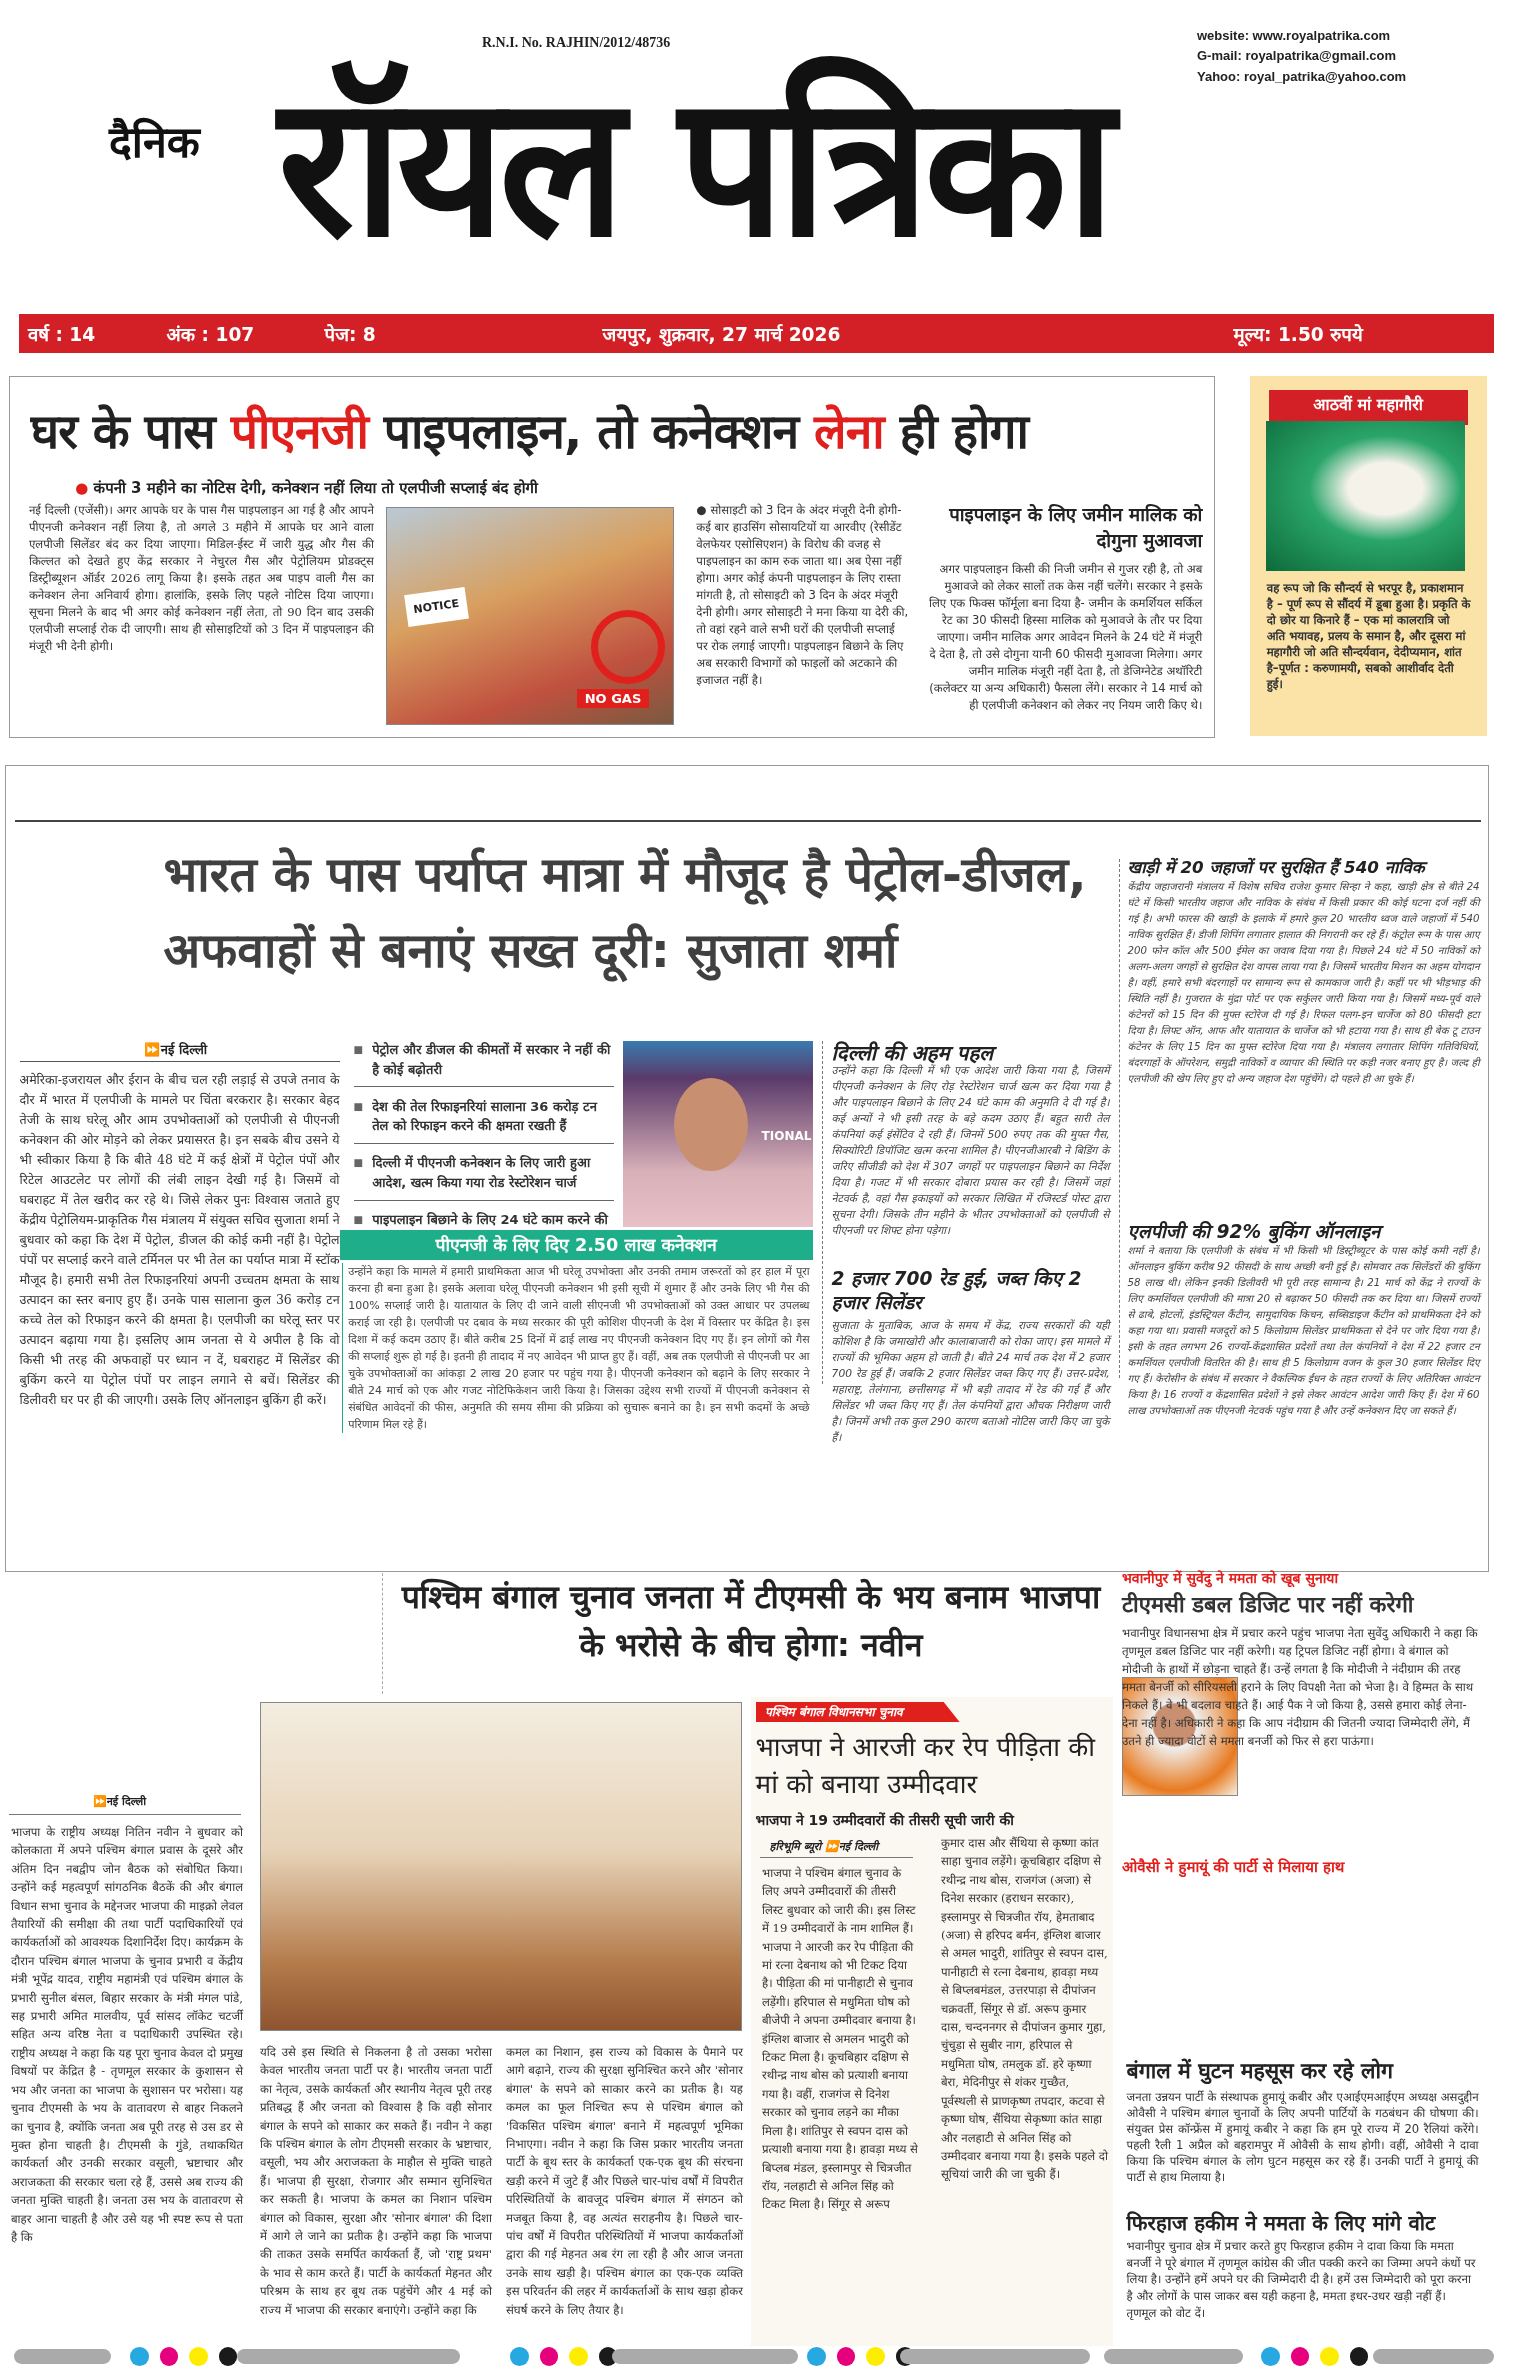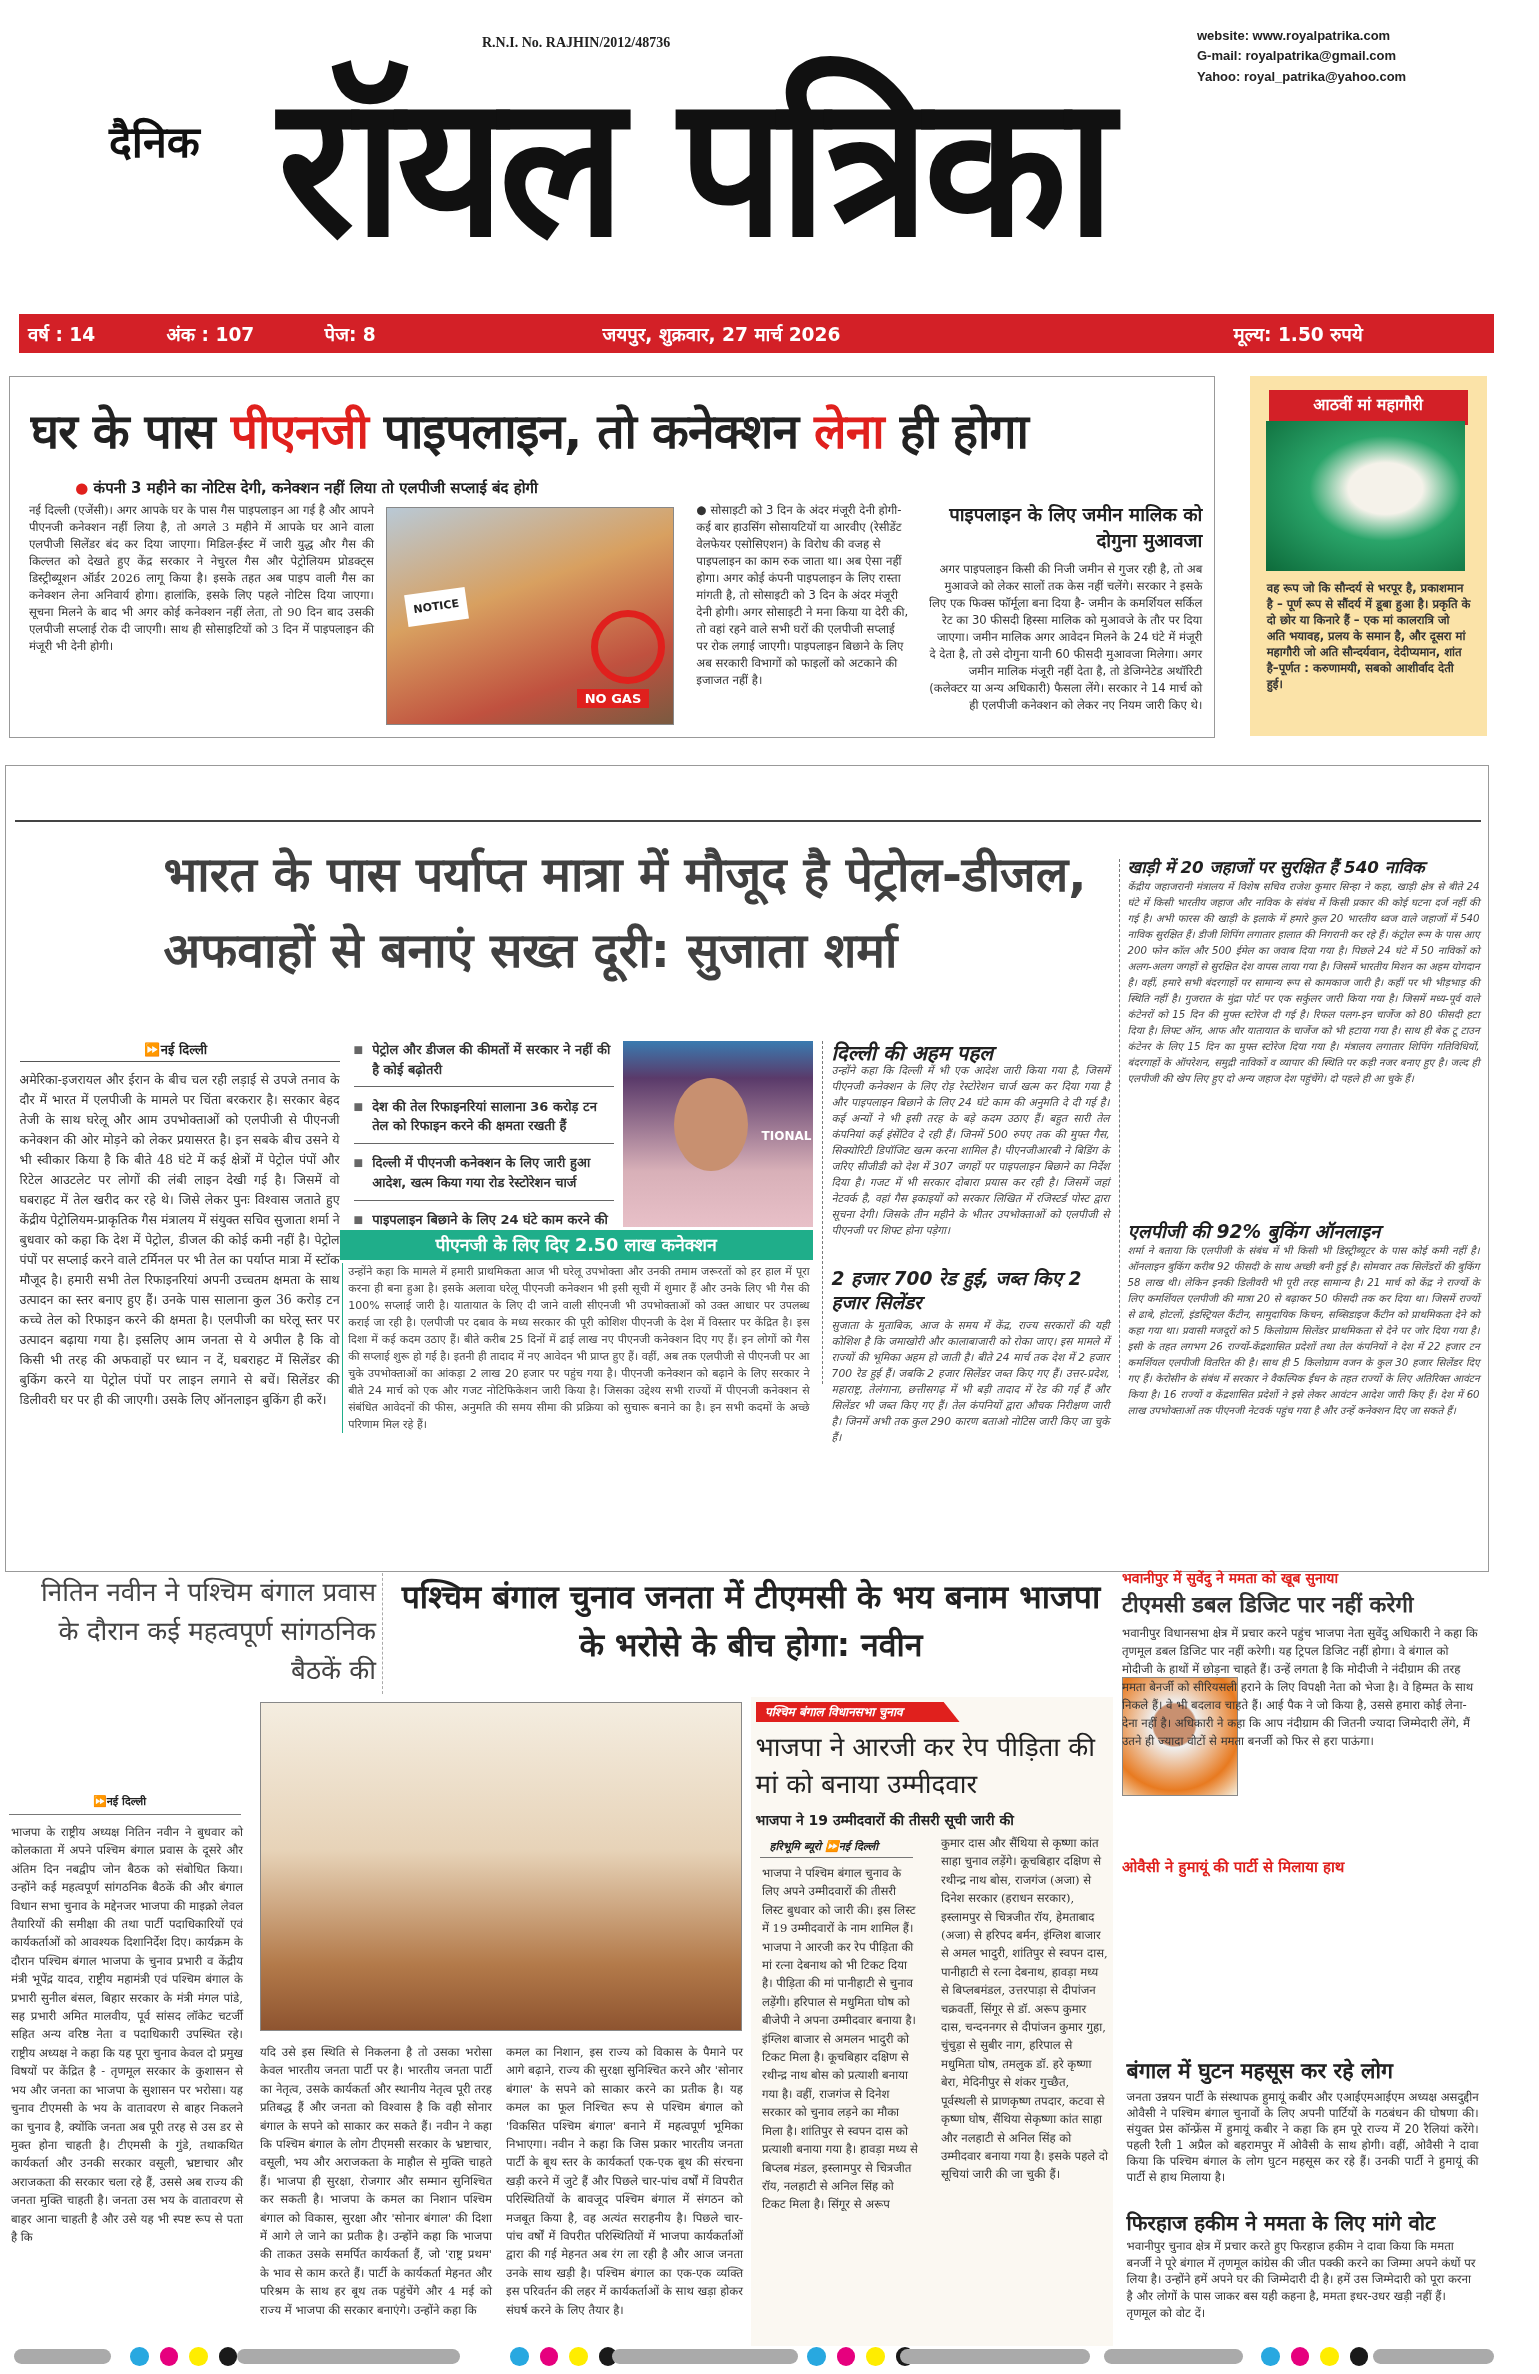--- a/index.html
+++ b/index.html
@@ -91,21 +91,20 @@
   <div class="abs h" style="left:826px;top:501px;width:278px;font-size:18.6px;font-style:italic;line-height:24px">2 हजार 700 रेड हुई, जब्त किए 2 हजार सिलेंडर</div>
   <div class="abs pi" style="left:826px;top:552px;width:278px;font-size:10.7px;line-height:16px">सुजाता के मुताबिक, आज के समय में केंद्र, राज्य सरकारों की यही कोशिश है कि जमाखोरी और कालाबाजारी को रोका जाए। इस मामले में राज्यों की भूमिका अहम हो जाती है। बीते 24 मार्च तक देश में 2 हजार 700 रेड हुई हैं। जबकि 2 हजार सिलेंडर जब्त किए गए हैं। उत्तर-प्रदेश, महाराष्ट्र, तेलंगाना, छत्तीसगढ़ में भी बड़ी तादाद में रेड की गई हैं और सिलेंडर भी जब्त किए गए हैं। तेल कंपनियों द्वारा औचक निरीक्षण जारी है। जिनमें अभी तक कुल 290 कारण बताओ नोटिस जारी किए जा चुके हैं।</div>
   <div class="abs" style="left:1113px;top:93px;height:519px;border-left:0.9px dashed #777"></div>
   <div class="abs h" style="left:1122px;top:89px;font-size:16.7px;font-style:italic">खाड़ी में 20 जहाजों पर सुरक्षित हैं 540 नाविक</div>
   <div class="abs pi" style="left:1122px;top:113px;width:352px;font-size:10.2px;line-height:16px">केंद्रीय जहाजरानी मंत्रालय में विशेष सचिव राजेश कुमार सिन्हा ने कहा, खाड़ी क्षेत्र से बीते 24 घंटे में किसी भारतीय जहाज और नाविक के संबंध में किसी प्रकार की कोई घटना दर्ज नहीं की गई है। अभी फारस की खाड़ी के इलाके में हमारे कुल 20 भारतीय ध्वज वाले जहाजों में 540 नाविक सुरक्षित हैं। डीजी शिपिंग लगातार हालात की निगरानी कर रहे हैं। कंट्रोल रूम के पास आए 200 फोन कॉल और 500 ईमेल का जवाब दिया गया है। पिछले 24 घंटे में 50 नाविकों को अलग-अलग जगहों से सुरक्षित देश वापस लाया गया है। जिसमें भारतीय मिशन का अहम योगदान है। वहीं, हमारे सभी बंदरगाहों पर सामान्य रूप से कामकाज जारी है। कहीं पर भी भीड़भाड़ की स्थिति नहीं है। गुजरात के मुंद्रा पोर्ट पर एक सर्कुलर जारी किया गया है। जिसमें मध्य-पूर्व वाले कंटेनरों को 15 दिन की मुफ्त स्टोरेज दी गई है। रिफल पलग-इन चार्जेज को 80 फीसदी हटा दिया है। लिफ्ट ऑन, आफ और यातायात के चार्जेज को भी हटाया गया है। साथ ही बेक टू टाउन कंटेनर के लिए 15 दिन का मुफ्त स्टोरेज दिया गया है। मंत्रालय लगातार शिपिंग गतिविधियों, बंदरगाहों के ऑपरेशन, समुद्री नाविकों व व्यापार की स्थिति पर कड़ी नजर बनाए हुए है। जल्द ही एलपीजी की खेप लिए हुए दो अन्य जहाज देश पहुंचेंगे। दो पहले ही आ चुके हैं।</div>
   <div class="abs h" style="left:1122px;top:452px;font-size:18.6px;font-style:italic">एलपीजी की 92% बुकिंग ऑनलाइन</div>
   <div class="abs pi" style="left:1122px;top:477px;width:352px;font-size:10.2px;line-height:16px">शर्मा ने बताया कि एलपीजी के संबंध में भी किसी भी डिस्ट्रीब्यूटर के पास कोई कमी नहीं है। ऑनलाइन बुकिंग करीब 92 फीसदी के साथ अच्छी बनी हुई है। सोमवार तक सिलेंडरों की बुकिंग 58 लाख थी। लेकिन इनकी डिलीवरी भी पूरी तरह सामान्य है। 21 मार्च को केंद्र ने राज्यों के लिए कमर्शियल एलपीजी की मात्रा 20 से बढ़ाकर 50 फीसदी तक कर दिया था। जिसमें राज्यों से ढाबे, होटलों, इंडस्ट्रियल कैंटीन, सामुदायिक किचन, सब्सिडाइज कैंटीन को प्राथमिकता देने को कहा गया था। प्रवासी मजदूरों को 5 किलोग्राम सिलेंडर प्राथमिकता से देने पर जोर दिया गया है। इसी के तहत लगभग 26 राज्यों-केंद्रशासित प्रदेशों तथा तेल कंपनियों ने देश में 22 हजार टन कमर्शियल एलपीजी वितरित की है। साथ ही 5 किलोग्राम वजन के कुल 30 हजार सिलेंडर दिए गए हैं। केरोसीन के संबंध में सरकार ने वैकल्पिक ईंधन के तहत राज्यों के लिए अतिरिक्त आवंटन किया है। 16 राज्यों व केंद्रशासित प्रदेशों ने इसे लेकर आवंटन आदेश जारी किए हैं। देश में 60 लाख उपभोक्ताओं तक पीएनजी नेटवर्क पहुंच गया है और उन्हें कनेक्शन दिए जा सकते हैं।</div>
 </div>
 
 <div class="abs" style="left:0;top:1568px;width:1113px;height:770px">
-  <div class="abs" style="left:14px;top:4.6px;width:362px;font-size:26px;line-height:39px;color:#444;text-align:right">नितिन नवीन ने पश्चिम बंगाल प्रवास के दौरान कई महत्वपूर्ण सांगठनिक बैठकें की</div>
   <div class="abs" style="left:382px;top:4.6px;height:121px;border-left:0.9px dashed #aaa"></div>
   <div class="abs h" style="left:394px;top:4.6px;width:714px;font-size:32px;line-height:48px;text-align:center;color:#222">पश्चिम बंगाल चुनाव जनता में टीएमसी के भय बनाम भाजपा के भरोसे के बीच होगा: नवीन</div>
   <div class="abs" style="left:93px;top:225px;font-size:11px;font-weight:bold">⏩नई दिल्ली</div>
   <div class="abs" style="left:9.3px;top:246px;width:232px;border-top:1.9px solid #777"></div>
   <div class="abs img" style="left:260px;top:134px;width:482px;height:329px;background:linear-gradient(180deg,#f4ede0 0,#e7d3b8 45%,#b37a4a 80%,#8e5430 100%)"></div>
   <div class="abs p" style="left:11px;top:255px;width:232px;font-size:11.6px;line-height:18.4px">भाजपा के राष्ट्रीय अध्यक्ष नितिन नवीन ने बुधवार को कोलकाता में अपने पश्चिम बंगाल प्रवास के दूसरे और अंतिम दिन नबद्वीप जोन बैठक को संबोधित किया। उन्होंने कई महत्वपूर्ण सांगठनिक बैठकें की और बंगाल विधान सभा चुनाव के मद्देनजर भाजपा की माइक्रो लेवल तैयारियों की समीक्षा की तथा पार्टी पदाधिकारियों एवं कार्यकर्ताओं को आवश्यक दिशानिर्देश दिए। कार्यक्रम के दौरान पश्चिम बंगाल भाजपा के चुनाव प्रभारी व केंद्रीय मंत्री भूपेंद्र यादव, राष्ट्रीय महामंत्री एवं पश्चिम बंगाल के प्रभारी सुनील बंसल, बिहार सरकार के मंत्री मंगल पांडे, सह प्रभारी अमित मालवीय, पूर्व सांसद लॉकेट चटर्जी सहित अन्य वरिष्ठ नेता व पदाधिकारी उपस्थित रहे। राष्ट्रीय अध्यक्ष ने कहा कि यह पूरा चुनाव केवल दो प्रमुख विषयों पर केंद्रित है - तृणमूल सरकार के कुशासन से भय और जनता का भाजपा के सुशासन पर भरोसा। यह चुनाव टीएमसी के भय के वातावरण से बाहर निकलने का चुनाव है, क्योंकि जनता अब पूरी तरह से उस डर से मुक्त होना चाहती है। टीएमसी के गुंडे, तथाकथित कार्यकर्ता और उनकी सरकार वसूली, भ्रष्टाचार और अराजकता की सरकार चला रहे हैं, उससे अब राज्य की जनता मुक्ति चाहती है। जनता उस भय के वातावरण से बाहर आना चाहती है और उसे यह भी स्पष्ट रूप से पता है कि</div>
   <div class="abs p" style="left:260px;top:475px;width:232px;font-size:11.6px;line-height:18.4px">यदि उसे इस स्थिति से निकलना है तो उसका भरोसा केवल भारतीय जनता पार्टी पर है। भारतीय जनता पार्टी का नेतृत्व, उसके कार्यकर्ता और स्थानीय नेतृत्व पूरी तरह प्रतिबद्ध हैं और जनता को विश्वास है कि वही सोनार बंगाल के सपने को साकार कर सकते हैं। नवीन ने कहा कि पश्चिम बंगाल के लोग टीएमसी सरकार के भ्रष्टाचार, वसूली, भय और अराजकता के माहौल से मुक्ति चाहते हैं। भाजपा ही सुरक्षा, रोजगार और सम्मान सुनिश्चित कर सकती है। भाजपा के कमल का निशान पश्चिम बंगाल को विकास, सुरक्षा और 'सोनार बंगाल' की दिशा में आगे ले जाने का प्रतीक है। उन्होंने कहा कि भाजपा की ताकत उसके समर्पित कार्यकर्ता हैं, जो 'राष्ट्र प्रथम' के भाव से काम करते हैं। पार्टी के कार्यकर्ता मेहनत और परिश्रम के साथ हर बूथ तक पहुंचेंगे और 4 मई को राज्य में भाजपा की सरकार बनाएंगे। उन्होंने कहा कि</div>
   <div class="abs p" style="left:506px;top:475px;width:237px;font-size:11.6px;line-height:18.4px">कमल का निशान, इस राज्य को विकास के पैमाने पर आगे बढ़ाने, राज्य की सुरक्षा सुनिश्चित करने और 'सोनार बंगाल' के सपने को साकार करने का प्रतीक है। यह कमल का फूल निश्चित रूप से पश्चिम बंगाल को 'विकसित पश्चिम बंगाल' बनाने में महत्वपूर्ण भूमिका निभाएगा। नवीन ने कहा कि जिस प्रकार भारतीय जनता पार्टी के बूथ स्तर के कार्यकर्ता एक-एक बूथ की संरचना खड़ी करने में जुटे हैं और पिछले चार-पांच वर्षों में विपरीत परिस्थितियों के बावजूद पश्चिम बंगाल में संगठन को मजबूत किया है, वह अत्यंत सराहनीय है। पिछले चार-पांच वर्षों में विपरीत परिस्थितियों में भाजपा कार्यकर्ताओं द्वारा की गई मेहनत अब रंग ला रही है और आज जनता उनके साथ खड़ी है। पश्चिम बंगाल का एक-एक व्यक्ति इस परिवर्तन की लहर में कार्यकर्ताओं के साथ खड़ा होकर संघर्ष करने के लिए तैयार है।</div>
 </div>
 

